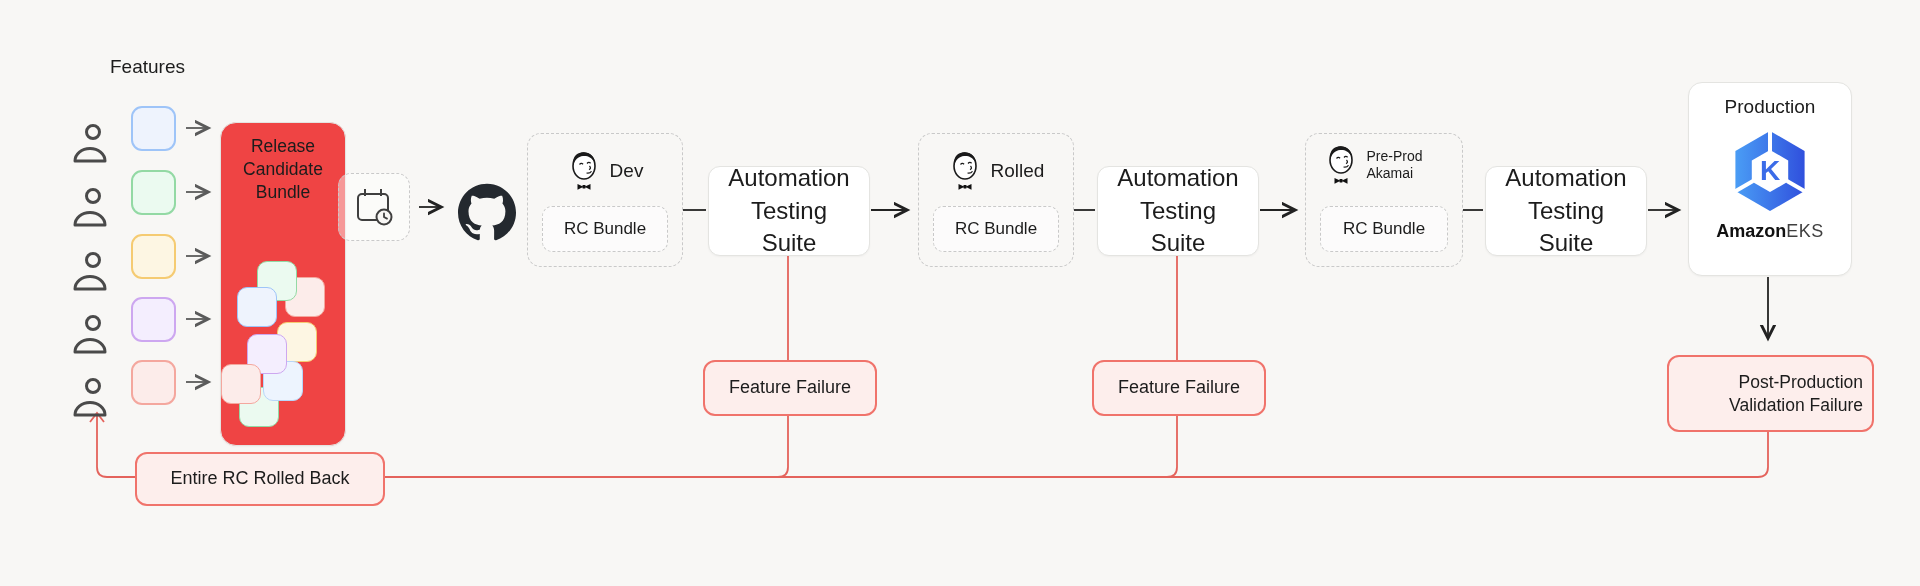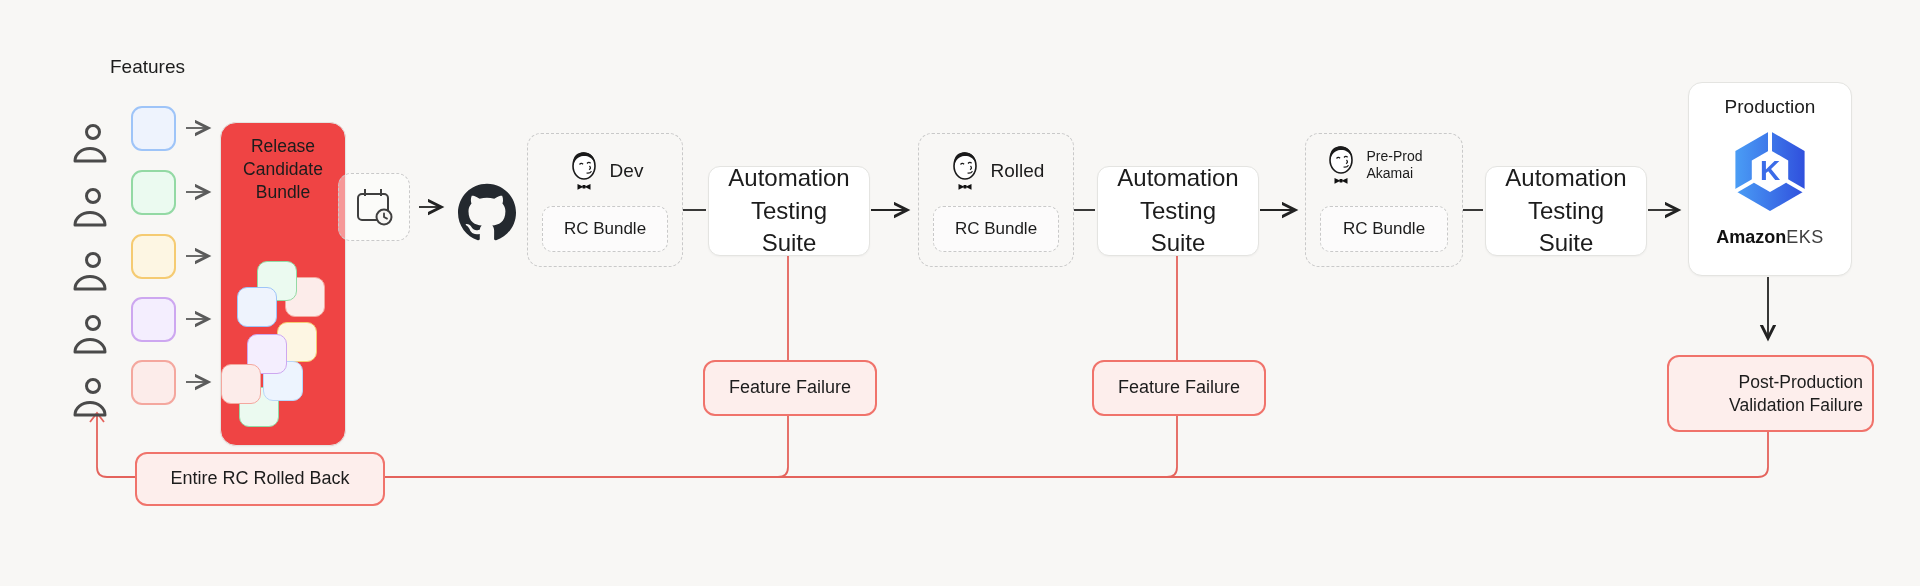--- a/index.html
+++ b/index.html
@@ -42,21 +42,21 @@
     border:1.5px solid var(--box-border);border-radius:12px;z-index:2;
     display:flex;align-items:center;justify-content:center;text-align:center;
     font-size:24px;line-height:1.35;box-shadow:0 1px 2px rgba(0,0,0,.04);}
   .ats-box span{display:block;max-width:130px;}
   .prod-box{left:1688px;top:82px;width:162px;height:192px;background:#fff;
     border:1.5px solid var(--box-border);border-radius:14px;z-index:2;
     display:flex;flex-direction:column;align-items:center;
     box-shadow:0 1px 2px rgba(0,0,0,.04);}
   .prod-title{margin-top:13px;font-size:19px;}
   .eks-logo{margin-top:7px;}
-  .wordmark{margin-top:8px;font-size:18px;}
+  .wordmark{margin-top:2px;font-size:18px;}
   .amz{font-weight:700;color:#111;}
   .eks{color:#3f3f3f;letter-spacing:.5px;}
   .alert{background:var(--red-fill);border:2px solid var(--red-border);
     border-radius:12px;z-index:2;display:flex;align-items:center;justify-content:center;
     text-align:right;font-size:18px;line-height:1.3;}
   .ff1{left:703px;top:360px;width:170px;height:52px;}
   .ff2{left:1092px;top:360px;width:170px;height:52px;}
   .ppf{left:1667px;top:355px;width:203px;height:73px;font-size:17.5px;}
   .ppf span{display:block;max-width:185px;}
   .rollback{left:135px;top:452px;width:246px;height:50px;}

